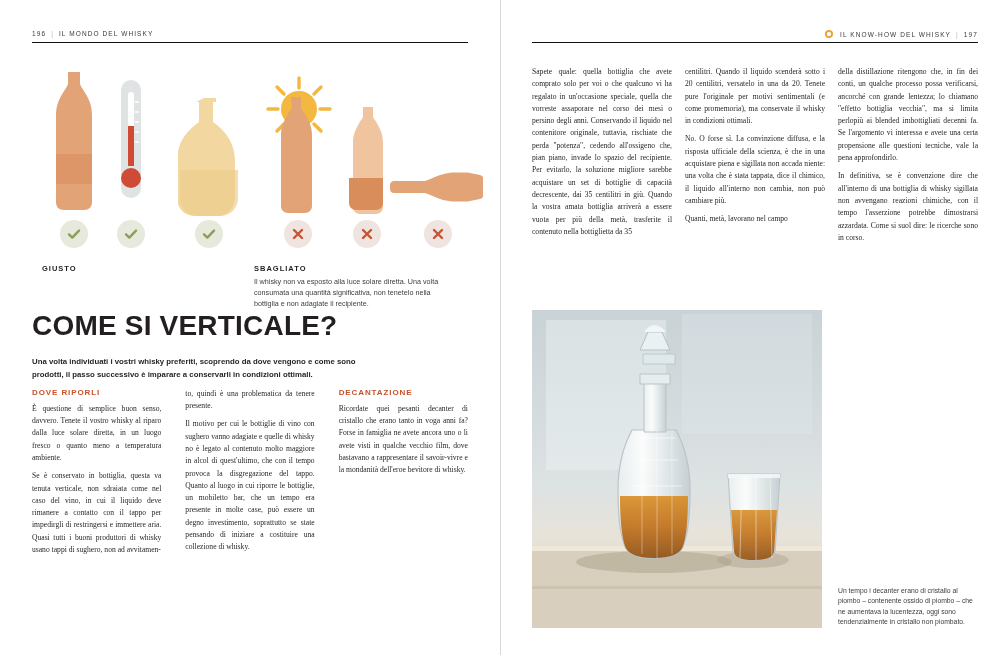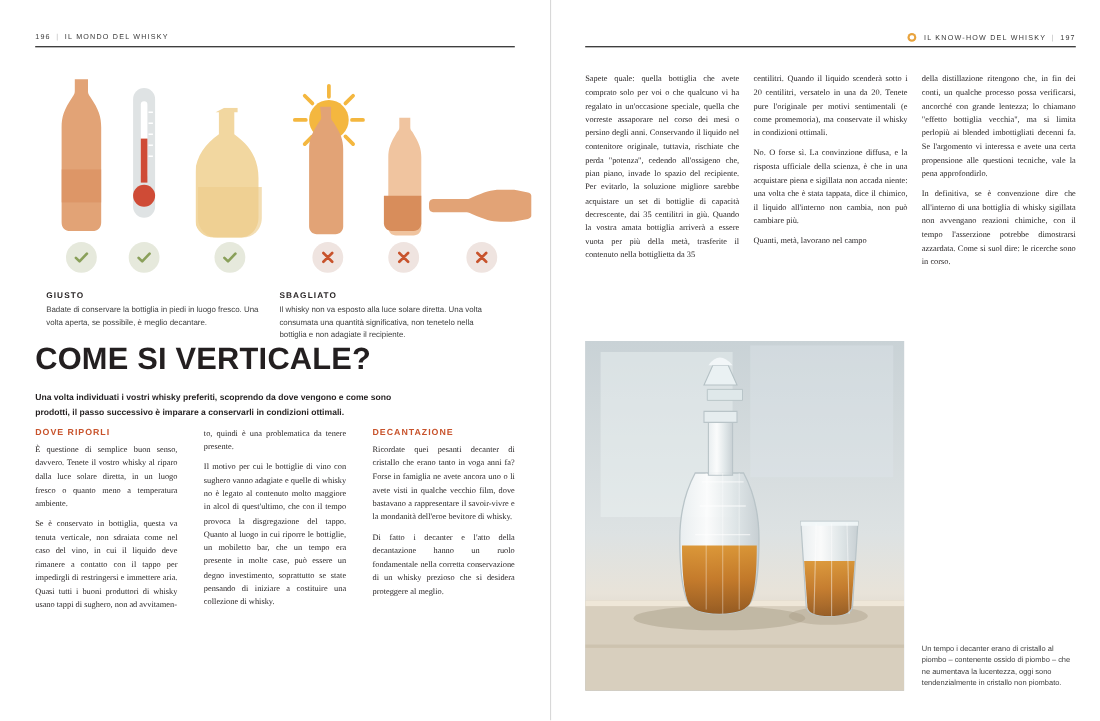--- a/index.html
+++ b/index.html
@@ -232,21 +232,20 @@
               </svg>
           </div>
           <div class="badge ok" style="left:153px">
             <svg viewBox="0 0 16 16">
                 <path d="M3 8.4 L6.3 11.6 L13 4.6" fill="none" stroke="#8aa05a" stroke-width="2.4" stroke-linecap="round" stroke-linejoin="round"></path>
               </svg>
           </div>
         </div>
         <div class="illo-caption">
           <h4>GIUSTO</h4>
-          <p>Badate di conservare la bottiglia in piedi in luogo fresco. Una volta aperta, se possibile, è meglio decantare.</p>
         </div>
       </div>
 
       <div class="illo-col illo-bad">
         <div class="bottlerow">
 
           <svg width="70" height="70" viewBox="0 0 70 70" style="position:absolute;left:10px;top:8px">
             <circle cx="35" cy="35" r="18" fill="#f4b73f"></circle>
             <g stroke="#f4b73f" stroke-width="3.4" stroke-linecap="round">
               <line x1="35" y1="4" x2="35" y2="14"></line>
@@ -309,21 +308,20 @@
       </div>
 
       <div class="col">
         <p>to, quindi è una problematica da tenere presente.</p>
         <p>Il motivo per cui le bottiglie di vino con sughero vanno adagiate e quelle di whisky no è legato al contenuto molto maggiore in alcol di quest'ultimo, che con il tempo provoca la disgregazione del tappo. Quanto al luogo in cui riporre le bottiglie, un mobiletto bar, che un tempo era presente in molte case, può essere un degno investimento, soprattutto se state pensando di iniziare a costituire una collezione di whisky.</p>
       </div>
 
       <div class="col">
         <h3 class="red">DECANTAZIONE</h3>
         <p>Ricordate quei pesanti decanter di cristallo che erano tanto in voga anni fa? Forse in famiglia ne avete ancora uno o li avete visti in qualche vecchio film, dove bastavano a rappresentare il savoir-vivre e la mondanità dell'eroe bevitore di whisky.</p>
-        <p>Di fatto i decanter e l'atto della decantazione hanno un ruolo fondamentale nella corretta conservazione di un whisky prezioso che si desidera proteggere al meglio.</p>
       </div>
     </div>
   </div>
 
   <div class="leaf leaf-right">
 
     <div class="runhead runhead-right">
       <span class="dot-icon"></span>
       <span>Il know-how del whisky</span>
       <span class="bar">|</span>

